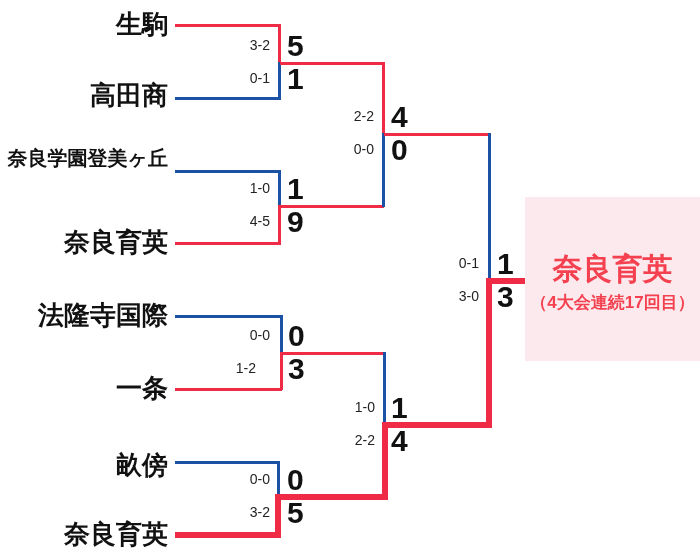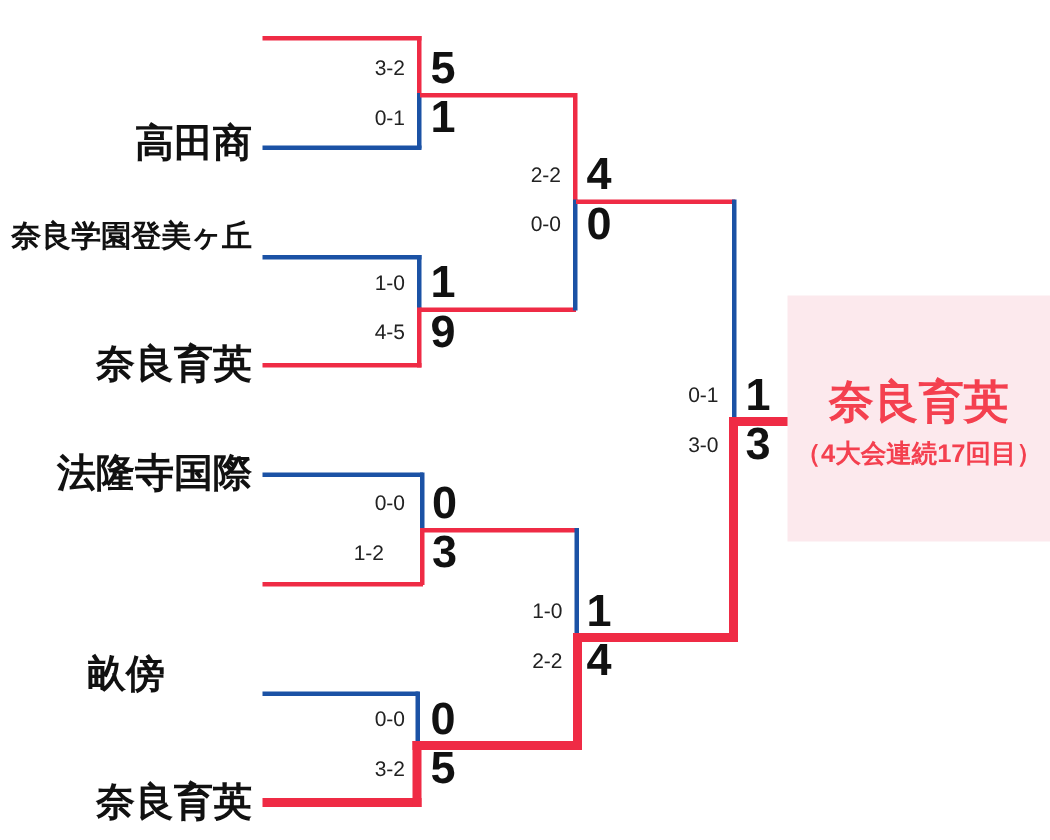--- a/index.html
+++ b/index.html
@@ -42,25 +42,27 @@
     position:absolute;left:525px;top:294px;width:175px;text-align:center;
     font-size:17px;font-weight:bold;color:var(--champion-text,#f4404f);line-height:1.1;
     white-space:nowrap;
   }
 </style>
 </head>
 <body>
 
 <div id="stage">
 
+  <div class="team" style="top:11px;">生駒</div>
   <div class="team" style="top:84px;font-family:Liberation Mono, monospace;">高田商</div>
   <div class="team small" style="top:148px;">奈良学園登美ヶ丘</div>
   <div class="team" style="top:229px;">奈良育英</div>
   <div class="team" style="top:302px;">法隆寺国際</div>
-  <div class="team" style="top:436px;text-align:center;">畝傍</div>
+  <div class="team" style="top:375px;">一条</div>
+  <div class="team" style="top:452px;">畝傍</div>
   <div class="team" style="top:521px;">奈良育英</div>
 
   <div class="ln win" style="left:175px;top:24px;width:106px;height:3px;"></div>
   <div class="ln win" style="left:278px;top:24px;width:3px;height:40px;"></div>
   <div class="ln lose" style="left:278px;top:62px;width:3px;height:37px;"></div>
   <div class="ln lose" style="left:175px;top:97px;width:106px;height:3px;"></div>
   <div class="ln win" style="left:280px;top:62px;width:104px;height:3px;"></div>
   <div class="half" style="left:230px;top:38px;">3-2</div>
   <div class="half" style="left:230px;top:71px;">0-1</div>
   <div class="total" style="left:287px;top:31px;">5</div>

